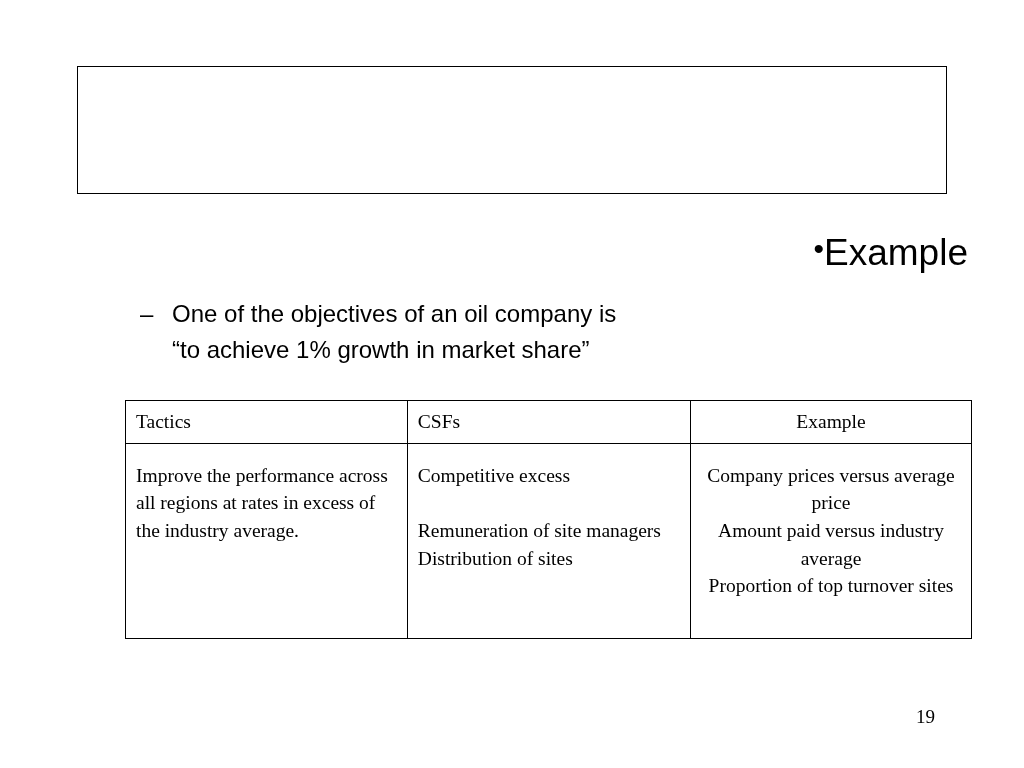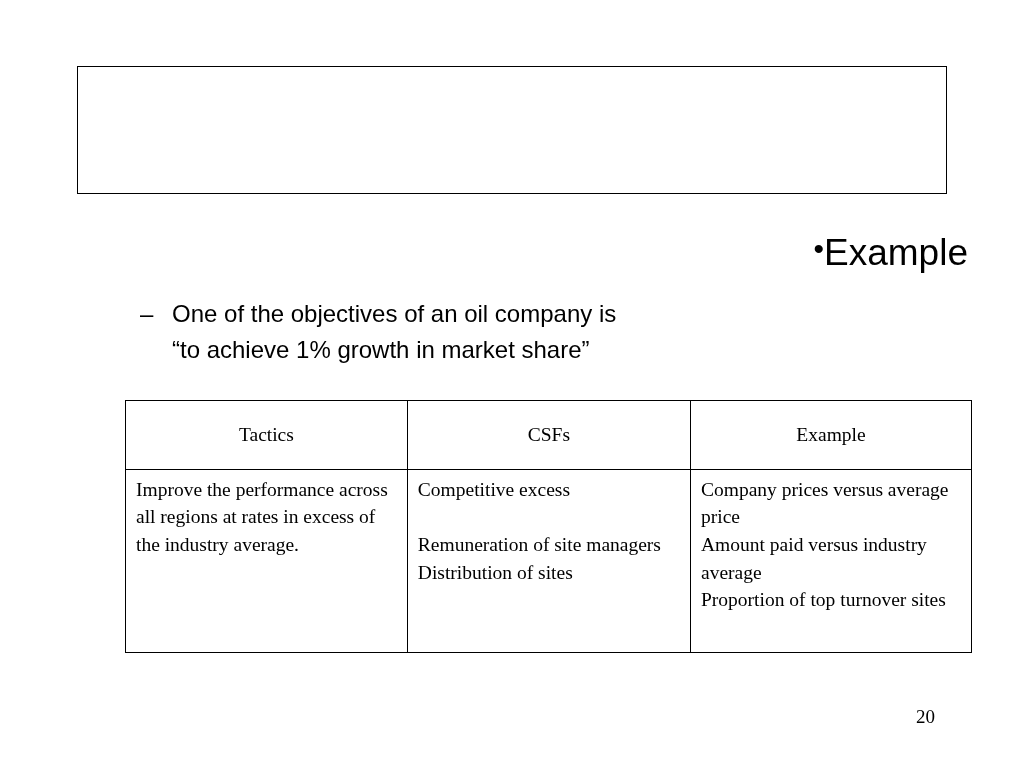--- a/index.html
+++ b/index.html
@@ -76,34 +76,33 @@
     left: 125px;
     top: 400px;
     width: 847px;
     border-collapse: collapse;
     font-family: "Liberation Serif", serif;
     background: #ffffff;
   }
   .tbl td {
     border: 1px solid #000000;
     vertical-align: top;
-    padding: 6px 10px 8px 10px;
+    padding: 18px 10px 8px 10px;
     font-size: 19.5px;
     line-height: 1.42;
     white-space: pre-line;
   }
   .tbl td.head {
-    text-align: center;
     vertical-align: middle;
-    padding: 20px 10px;
+    padding: 7px 10px;
     height: 24px;
   }
   .col-a { width: 282px; }
   .col-b { width: 282px; }
-  .col-c { width: 283px; }
+  .col-c { width: 283px; text-align: center; }
 
   .row-body td { height: 168px; }
   .row-body2 td { height: 118px; }
 
   
   .slide-num {
     position: absolute;
     left: 916px;
     top: 706px;
     font-family: "Liberation Serif", serif;
@@ -140,13 +139,13 @@
 
 Remuneration of site managers
 Distribution of sites</td>
     <td class="col-c">Company prices versus average price
 Amount paid versus industry average
 Proportion of top turnover sites</td>
   </tr>
 </tbody>
   </table>
 
-<div class="slide-num">20</div>
+<div class="slide-num">19</div>
 
 </body></html>

